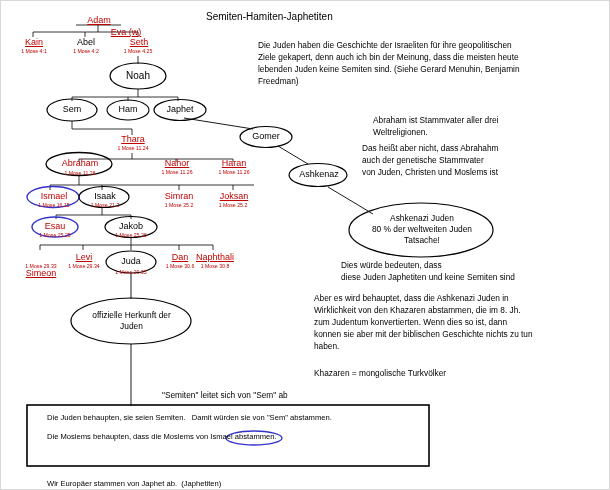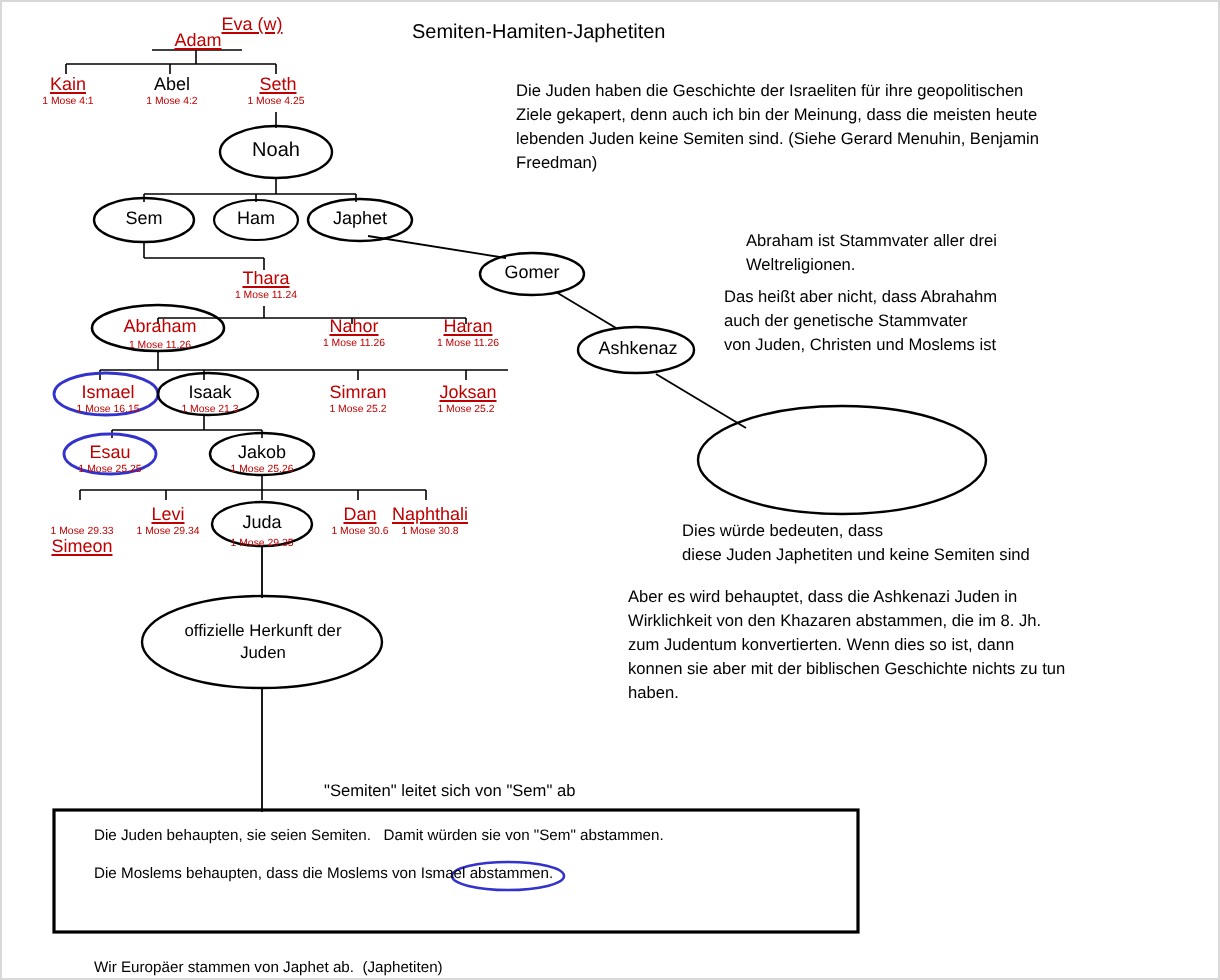--- a/index.html
+++ b/index.html
@@ -157,21 +157,21 @@
     <ellipse cx="130" cy="320" rx="60" ry="23" fill="none" stroke="#000" stroke-width="1.2"></ellipse>
     <ellipse cx="420" cy="229" rx="72" ry="27" fill="none" stroke="#000" stroke-width="1.2"></ellipse>
     <ellipse cx="253" cy="437" rx="28" ry="7" fill="none" stroke="#3333cc" stroke-width="1.3"></ellipse>
 
     <rect x="26" y="404" width="402" height="61" fill="none" stroke="#000" stroke-width="1.6"></rect>
   </svg>
 
   <div class="txt title" style="left:205px; top:10px;">Semiten-Hamiten-Japhetiten</div>
 
   <div class="txt nodename red" style="left:78px; top:14px; width:40px;">Adam</div>
-  <div class="txt nodename red" style="left:102px; top:6px; width:46px;">Eva (w)</div>
+  <div class="txt nodename red" style="left:102px; top:26px; width:46px;">Eva (w)</div>
 
   <div class="txt nodename red" style="left:14px; top:36px; width:38px;">Kain</div>
   <div class="txt ref" style="left:8px; top:47px; width:50px;">1 Mose 4:1</div>
 
   <div class="txt nodename black" style="left:66px; top:36px; width:38px;">Abel</div>
   <div class="txt ref" style="left:60px; top:47px; width:50px;">1 Mose 4:2</div>
 
   <div class="txt nodename red" style="left:119px; top:36px; width:38px;">Seth</div>
   <div class="txt ref" style="left:112px; top:47px; width:50px;">1 Mose 4.25</div>
 
@@ -224,37 +224,41 @@
   <div class="txt ref" style="left:104px; top:268px; width:52px;">1 Mose 29.35</div>
 
   <div class="txt nodename red" style="left:166px; top:251px; width:26px;">Dan</div>
   <div class="txt ref" style="left:153px; top:262px; width:52px;">1 Mose 30.6</div>
 
   <div class="txt nodename red" style="left:190px; top:251px; width:48px;">Naphthali</div>
   <div class="txt ref" style="left:188px; top:262px; width:52px;">1 Mose 30.8</div>
 
   <div class="txt oval-label" style="left:78px; top:309px; width:105px;">offizielle Herkunft der
 Juden</div>
+  <div class="txt oval-label" style="left:355px; top:212px; width:132px;">Ashkenazi Juden
+80 % der weltweiten Juden
+Tatsache!</div>
 
   <div class="txt para" style="left:257px; top:38px; width:330px;">Die Juden haben die Geschichte der Israeliten für ihre geopolitischen
 Ziele gekapert, denn auch ich bin der Meinung, dass die meisten heute
 lebenden Juden keine Semiten sind. (Siehe Gerard Menuhin, Benjamin
 Freedman)</div>
   <div class="txt para" style="left:372px; top:113px; width:225px;">Abraham ist Stammvater aller drei
 Weltreligionen.</div>
   <div class="txt para" style="left:361px; top:141px; width:240px;">Das heißt aber nicht, dass Abrahahm
 auch der genetische Stammvater
 von Juden, Christen und Moslems  ist</div>
   <div class="txt para" style="left:340px; top:258px; width:255px;">Dies würde bedeuten, dass
 diese Juden Japhetiten  und keine Semiten  sind</div>
   <div class="txt para" style="left:313px; top:291px; width:290px;">Aber es wird behauptet, dass die Ashkenazi Juden in
 Wirklichkeit von den Khazaren abstammen, die im 8. Jh.
 zum Judentum konvertierten. Wenn dies so ist, dann
 konnen sie aber mit der biblischen Geschichte nichts zu tun
 haben.</div>
+  <div class="txt para" style="left:313px; top:366px; width:280px;">Khazaren = mongolische Turkvölker</div>
 
   <div class="txt quote" style="left:161px; top:390px; width:260px;">"Semiten" leitet sich von "Sem" ab</div>
 
   <div class="txt bottombox-line" style="left:46px; top:432px;">Die Moslems behaupten, dass die Moslems von Ismael abstammen.</div>
   <div class="txt bottombox-line" style="left:46px; top:413px;">Die Juden behaupten, sie seien Semiten.   Damit würden sie von "Sem" abstammen.</div>
   <div class="txt bottombox-line" style="left:46px; top:451px;margin-top:28px;">Wir Europäer stammen von Japhet ab.  (Japhetiten)</div>
 
 
 </div>
 

